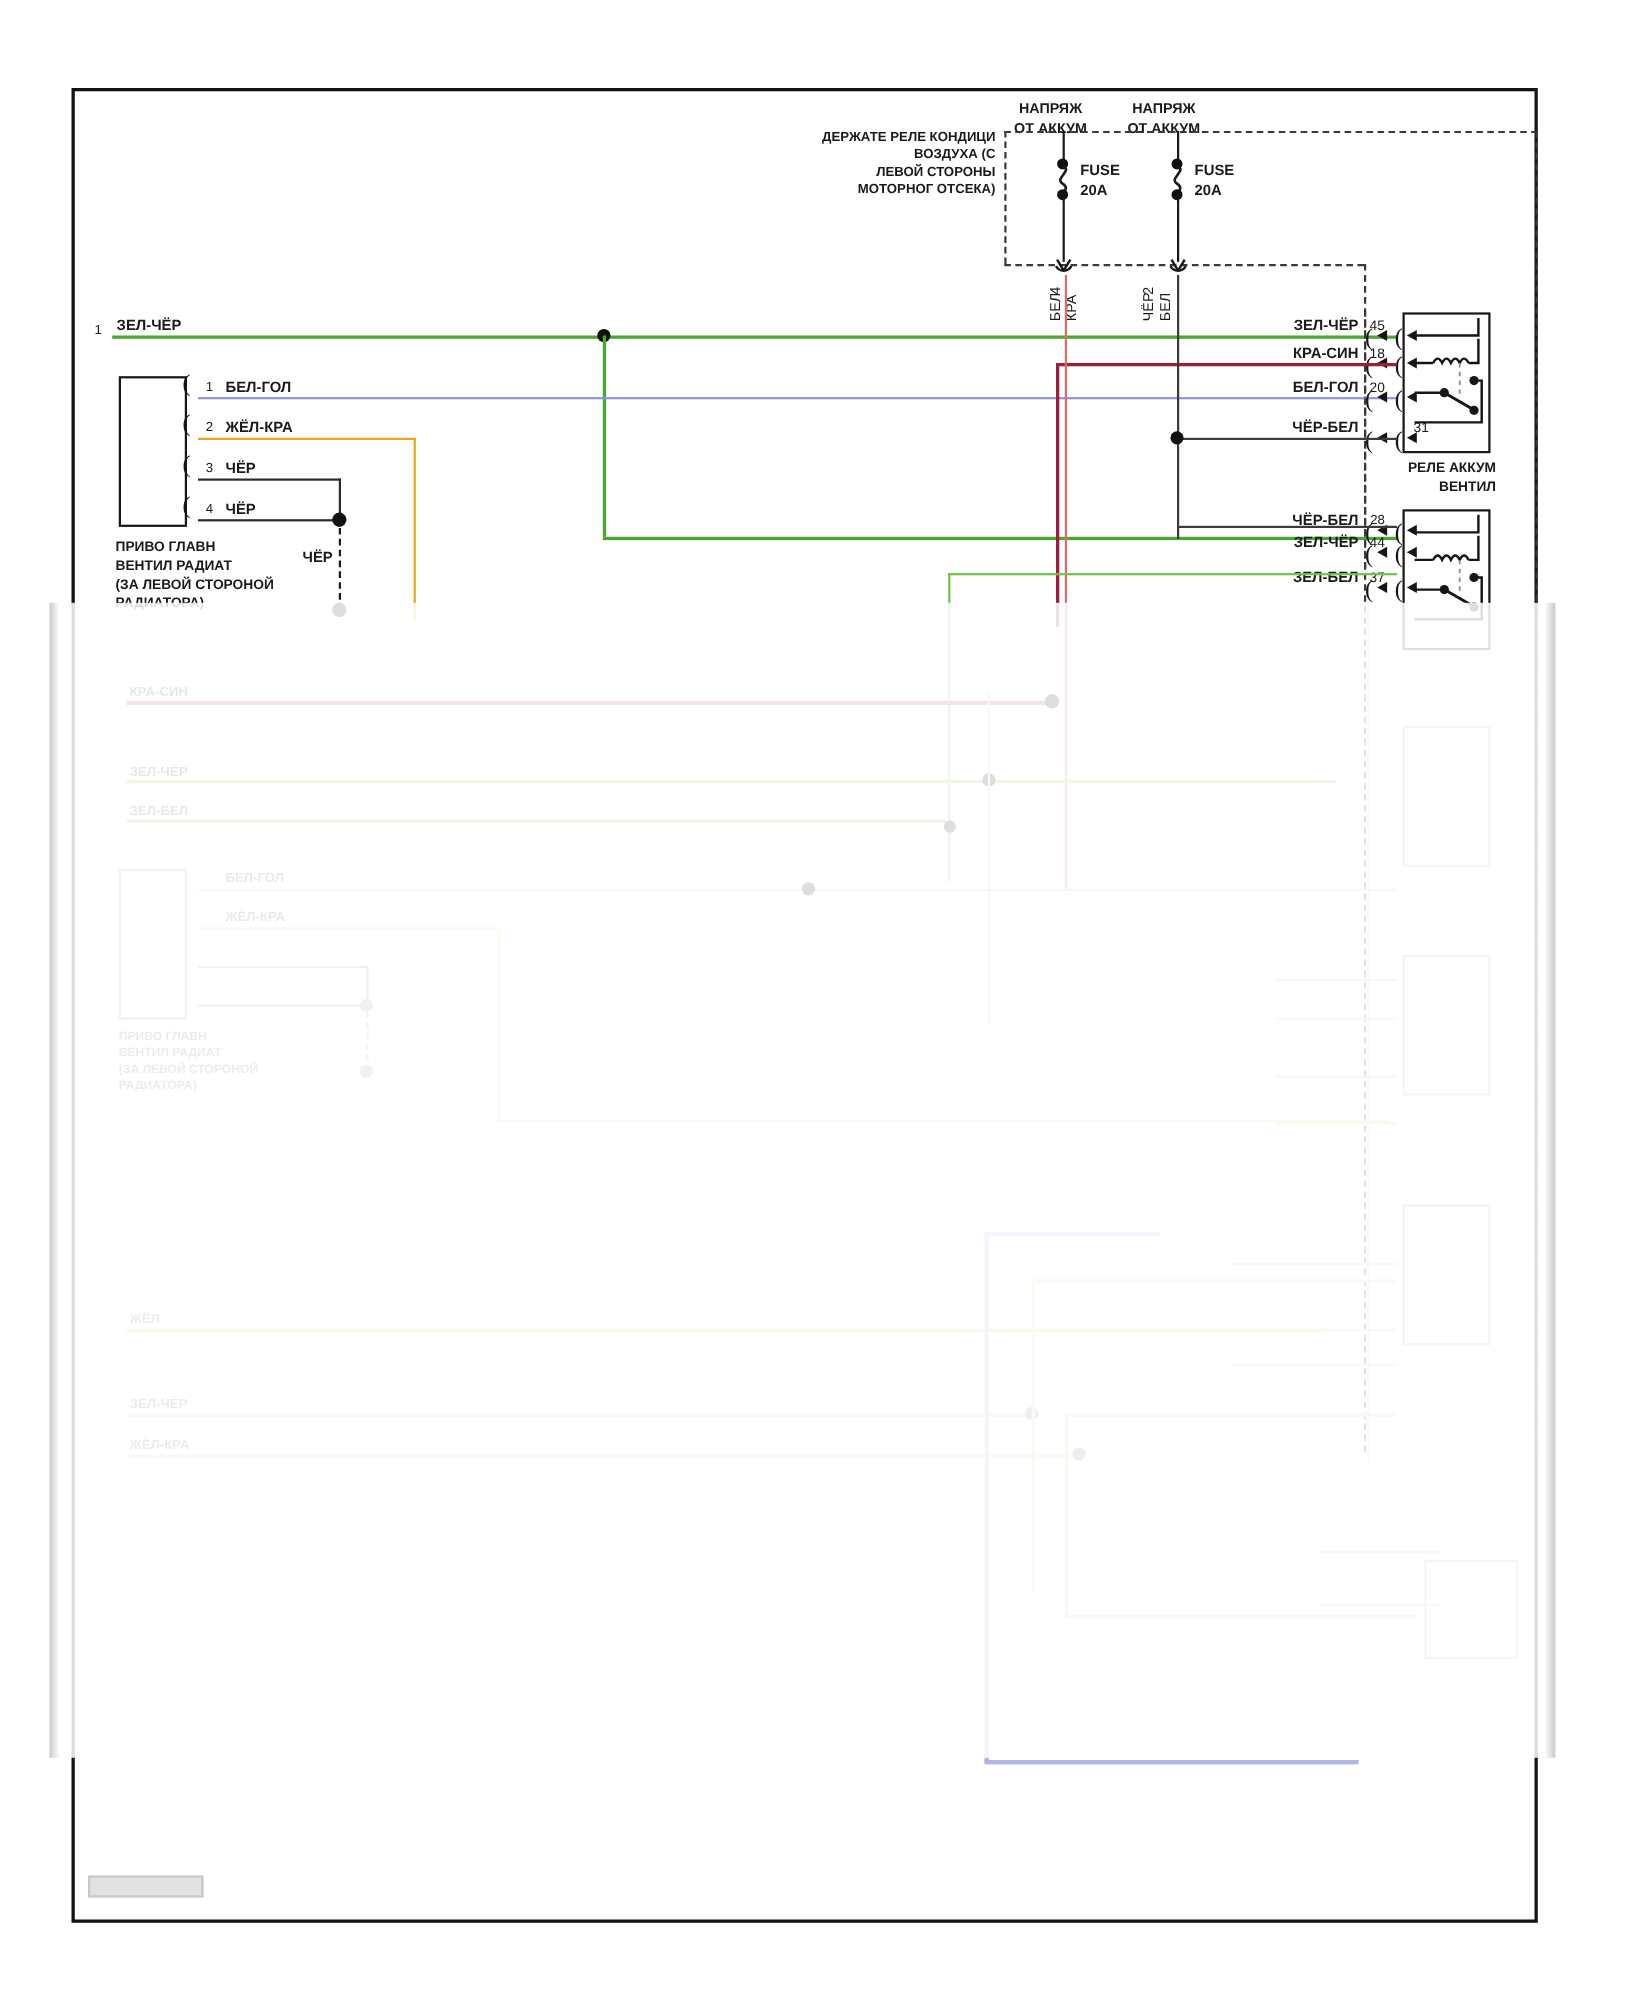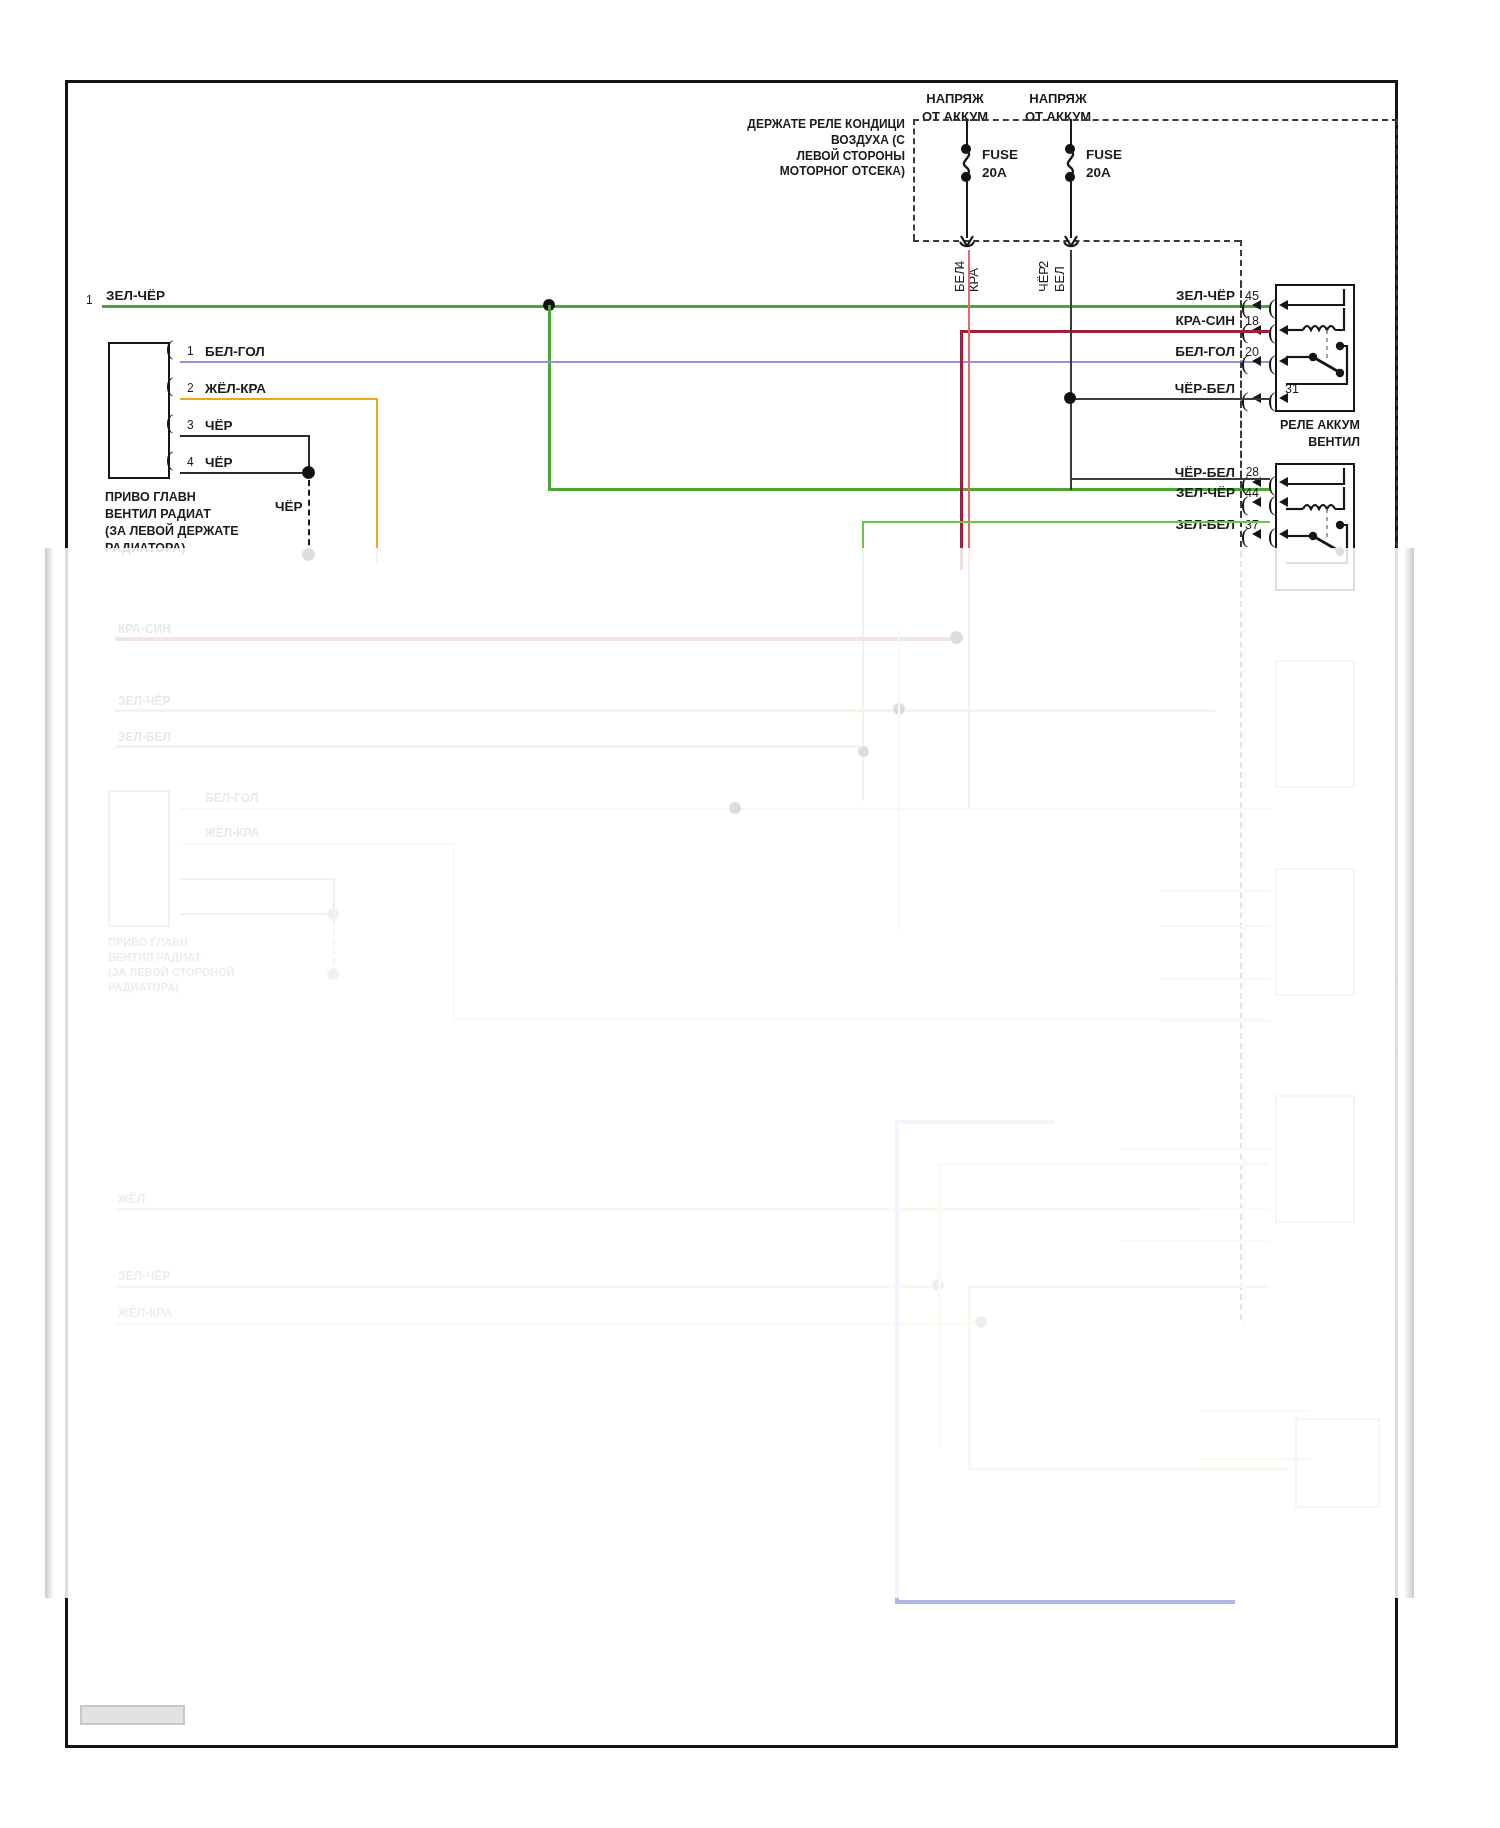--- a/index.html
+++ b/index.html
@@ -107,21 +107,21 @@
   <div class="lbl" style="left:86px;top:293px;font-size:12px;">1</div>
   <div class="lbl b" style="left:106px;top:287px;">ЗЕЛ-ЧЁР</div>
   <div class="w h" style="left:102px;top:305px;width:1168px;border-top-width:3px;border-color:#4aa832;"></div>
   <div class="dot" style="left:543px;top:299px;width:12px;height:12px;"></div>
   <div class="w v" style="left:548px;top:305px;height:183px;border-left-width:3px;border-color:#4aa832;"></div>
   <div class="w h" style="left:548px;top:488px;width:722px;border-top-width:3px;border-color:#4aa832;"></div>
 
   <div class="box" style="left:108px;top:342px;width:62px;height:137px;"></div>
   <div class="lbl b" style="left:105px;top:489px;width:190px;font-size:12.5px;white-space:pre-line;line-height:1.36;">ПРИВО ГЛАВН
 ВЕНТИЛ РАДИАТ
-(ЗА ЛЕВОЙ ДЕРЖАТЕ
+(ЗА ЛЕВОЙ СТОРОНОЙ
 РАДИАТОРА)</div>
 
   <div class="hook" style="left:166px;top:337px;">(</div>
   <div class="lbl" style="left:187px;top:344px;font-size:12px;">1</div>
   <div class="lbl b" style="left:205px;top:343px;">БЕЛ-ГОЛ</div>
   <div class="w h" style="left:180px;top:361px;width:1090px;border-top-width:2.2px;border-color:#8f93d8;"></div>
 
   <div class="hook" style="left:166px;top:374px;">(</div>
   <div class="lbl" style="left:187px;top:381px;font-size:12px;">2</div>
   <div class="lbl b" style="left:205px;top:380px;">ЖЁЛ-КРА</div>

